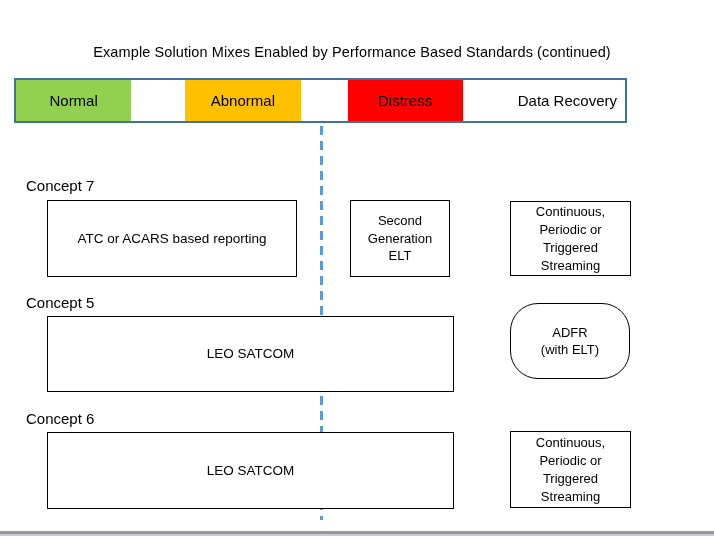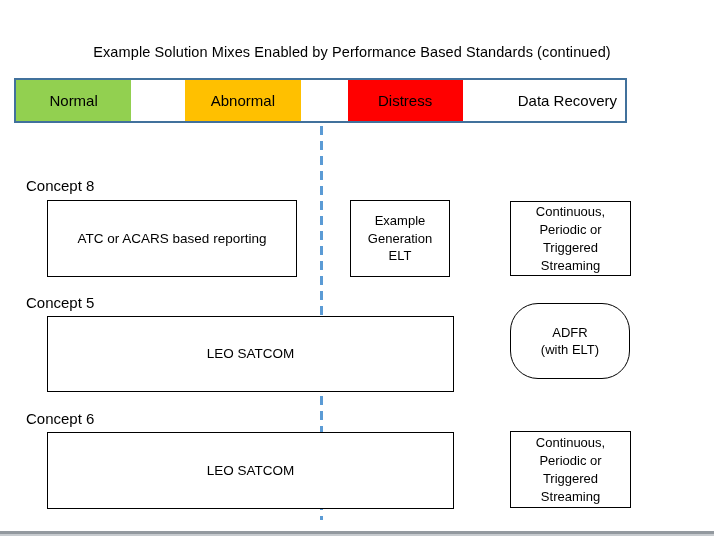--- a/index.html
+++ b/index.html
@@ -125,23 +125,23 @@
     <div class="phase-seg" style="background:#FF0000;">
       <span>Distress</span>
     </div>
     <div class="phase-seg" style="background:#FFFFFF;">
       <span>Data Recovery</span>
     </div>
   </div>
 
   <div class="divider-dashed"></div>
 
-  <div class="concept-label label-c4">Concept 8</div>
+  <div class="concept-label label-c4">Concept 7</div>
   <div class="cbox box-c4-main">ATC or ACARS based reporting</div>
-  <div class="cbox box-c4-elt">Example
+  <div class="cbox box-c4-elt">Second
 Generation
 ELT</div>
   <div class="cbox box-c4-str">Continuous,
 Periodic or
 Triggered
 Streaming</div>
 
   <div class="concept-label label-c5">Concept 5</div>
   <div class="cbox box-c5-main">LEO SATCOM</div>
   <div class="cbox box-c5-adfr">ADFR

